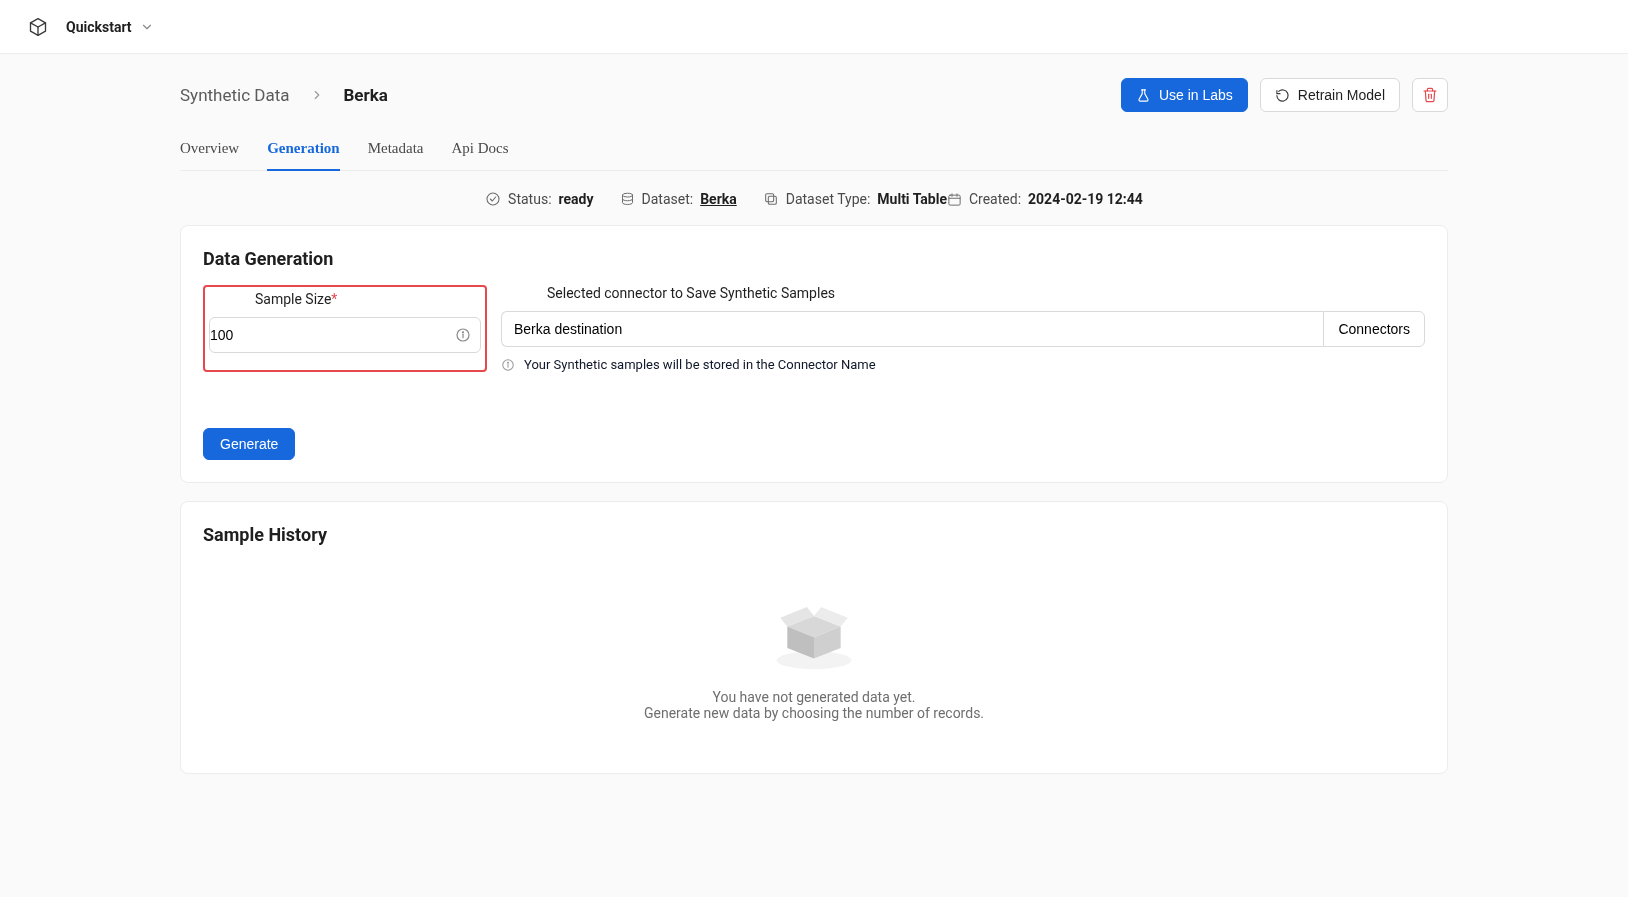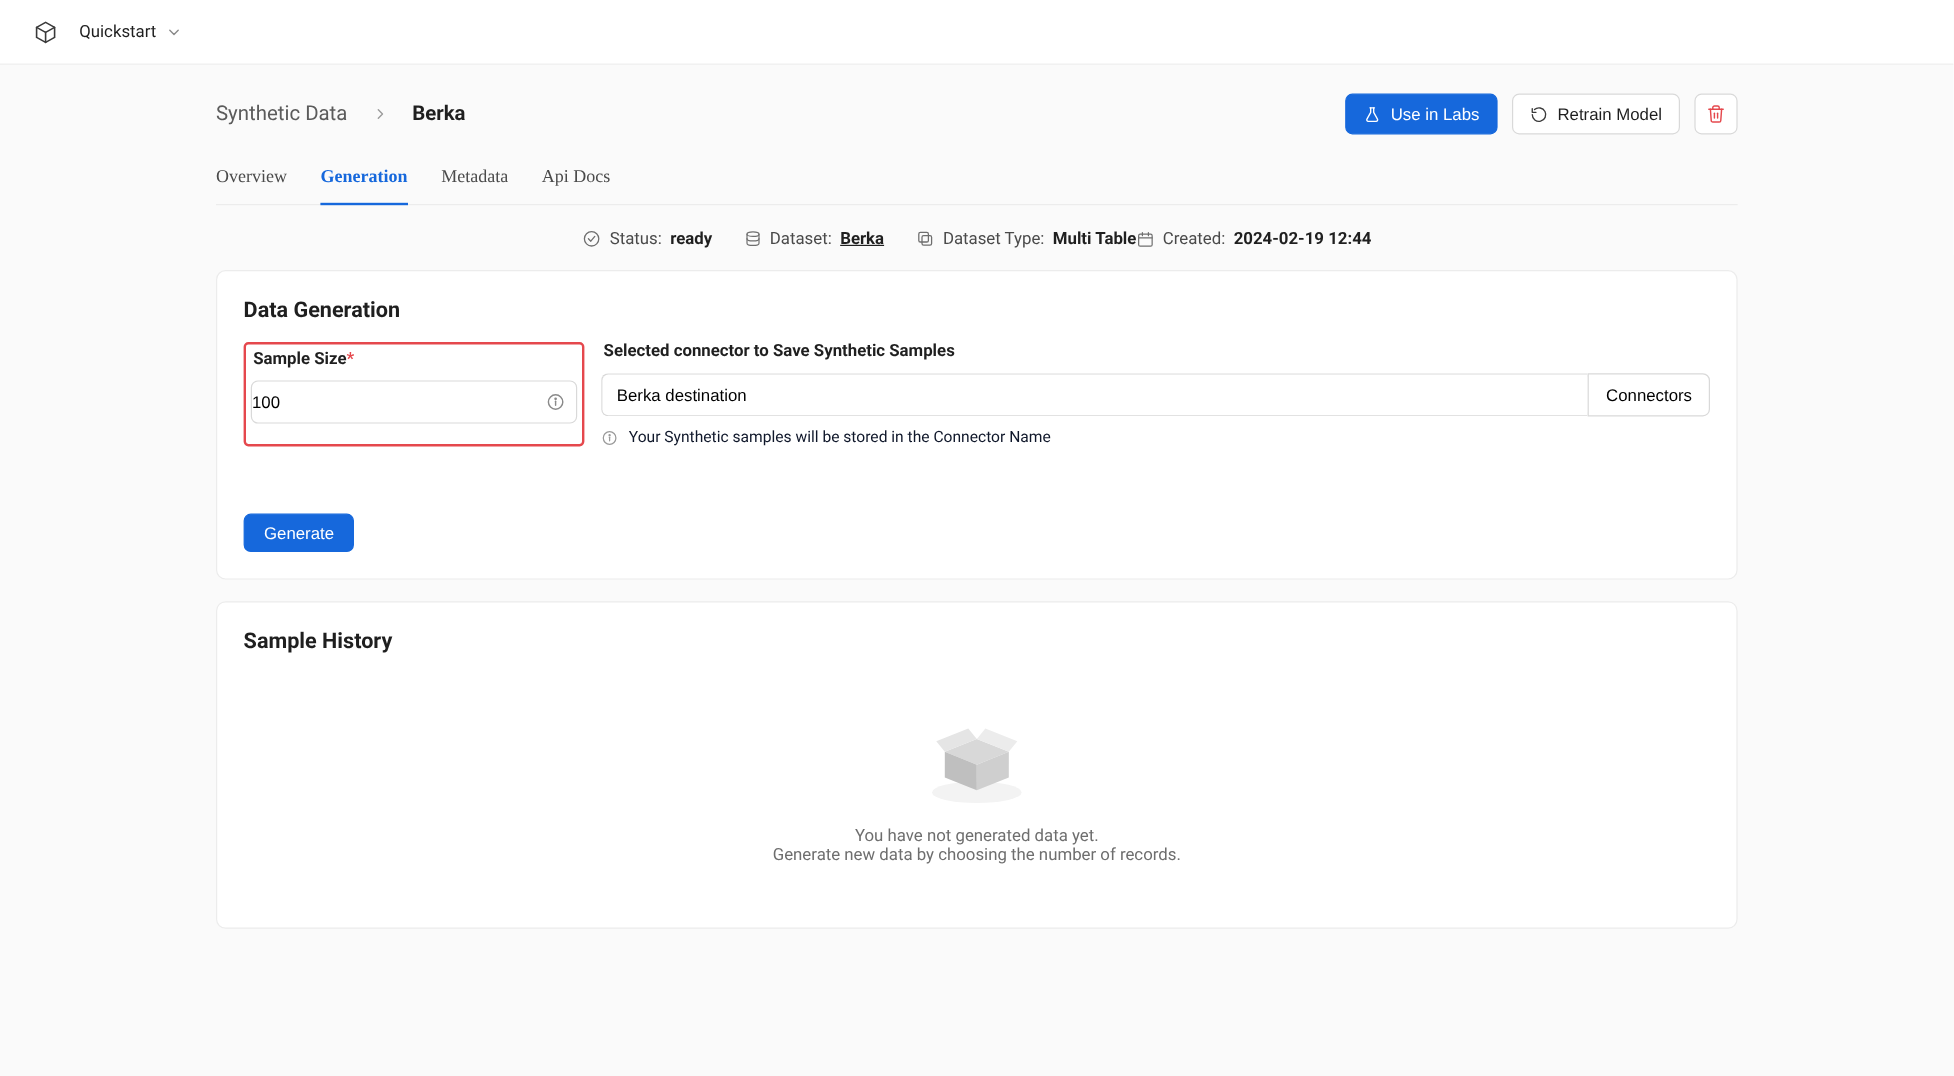--- a/index.html
+++ b/index.html
@@ -19,21 +19,21 @@
     border-bottom: 1px solid #ececec;
     background: #fff;
   }
   .topbar .icon-box {
     width: 20px; height: 20px;
     display: inline-flex; align-items: center; justify-content: center;
     margin-right: 10px;
   }
   .topbar .quickstart {
     display: inline-flex; align-items: center; gap: 8px;
-    font-size: 14px; font-weight: 400;
+    font-size: 14px; font-weight: 700;
     cursor: pointer;
   }
   .topbar .chev { color: #8a8a8a; }
   
   .page {
     background: #fafafa;
     min-height: calc(100% - 54px);
     padding: 24px 0 60px 0;
   }
   .container {
@@ -110,21 +110,21 @@
   }
   .form-row { display: flex; gap: 14px; }
   .field { display: flex; flex-direction: column; }
   .field.sample {
     width: 284px;
     border: 2px solid #e5484d;
     border-radius: 4px;
     padding: 4px 4px 4px 4px;
   }
   .field.connector { flex: 1; }
-  .label { font-size: 14px; font-weight: 700; margin-bottom: 10px; padding-left: 2px;}
+  .label { font-size: 14px; font-weight: 400; margin-bottom: 10px; padding-left: 2px; margin-left: 44px;}
   .req { color: #e5484d; }
   .input-wrap {
     position: relative;
     display: flex; align-items: center;
   }
   .input-wrap input[type="text"] {
     width: 100%;
     height: 36px;
     border: 1px solid #d9d9d9;
     border-radius: 6px;

